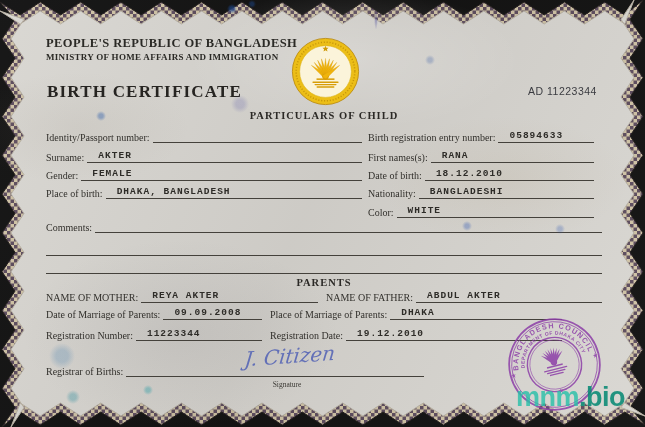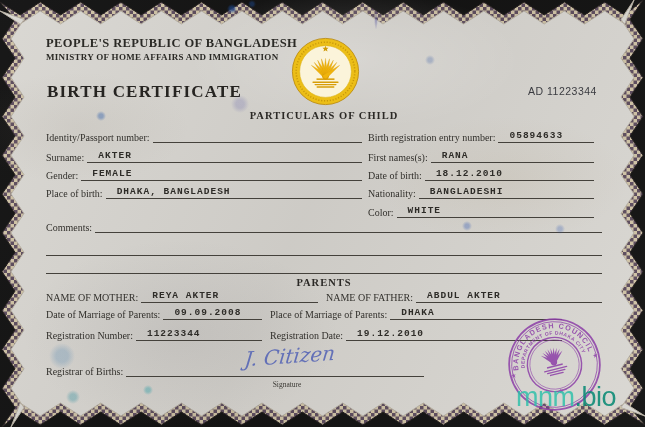--- a/index.html
+++ b/index.html
@@ -29,21 +29,21 @@
        color:#2e2c28;white-space:nowrap;line-height:13px;}
   .rule{position:absolute;border-top:1px solid #44413b;height:0;}
   .emblem{position:absolute;left:291px;top:37px;z-index:2;}
   .stamp{position:absolute;left:506px;top:316px;z-index:3;transform:rotate(-14deg);opacity:.85;}
   .signature-name{position:absolute;left:205px;top:344px;width:170px;text-align:center;
        font-family:"DejaVu Serif",serif;font-style:italic;font-size:20px;color:#5867b6;
        transform:rotate(-4deg) skewX(-10deg);opacity:.9;z-index:2;}
   .sig-caption{position:absolute;left:233px;top:380px;width:108px;text-align:center;
        font-size:7.5px;color:#3a3833;}
   .watermark{position:absolute;left:516px;top:382px;z-index:6;font-family:"Liberation Sans",sans-serif;
-       font-weight:normal;font-size:27px;letter-spacing:-.5px;white-space:nowrap;}
+       font-weight:bold;font-size:27px;letter-spacing:-.5px;white-space:nowrap;}
   .wm1{color:rgba(42,192,168,.82);} .wm2{color:rgba(8,138,116,.88);}
   .stains{position:absolute;left:0;top:0;right:0;bottom:0;z-index:5;pointer-events:none;
     background:
       radial-gradient(circle at 232px 9px,  rgba(30,80,160,.55) 2px, transparent 5px),
       radial-gradient(circle at 252px 4px,  rgba(30,80,160,.40) 1.5px, transparent 4px),
       radial-gradient(ellipse 2.5px 13px at 376px 20px, rgba(60,60,150,.45), transparent 75%),
       radial-gradient(circle at 101px 116px, rgba(40,90,170,.40) 2px, transparent 5px),
       radial-gradient(circle at 240px 104px, rgba(85,85,165,.22) 4px, transparent 9px),
       radial-gradient(circle at 62px 356px,  rgba(40,110,170,.22) 6px, transparent 13px),
       radial-gradient(circle at 73px 397px,  rgba(20,130,150,.30) 3px, transparent 7px),

